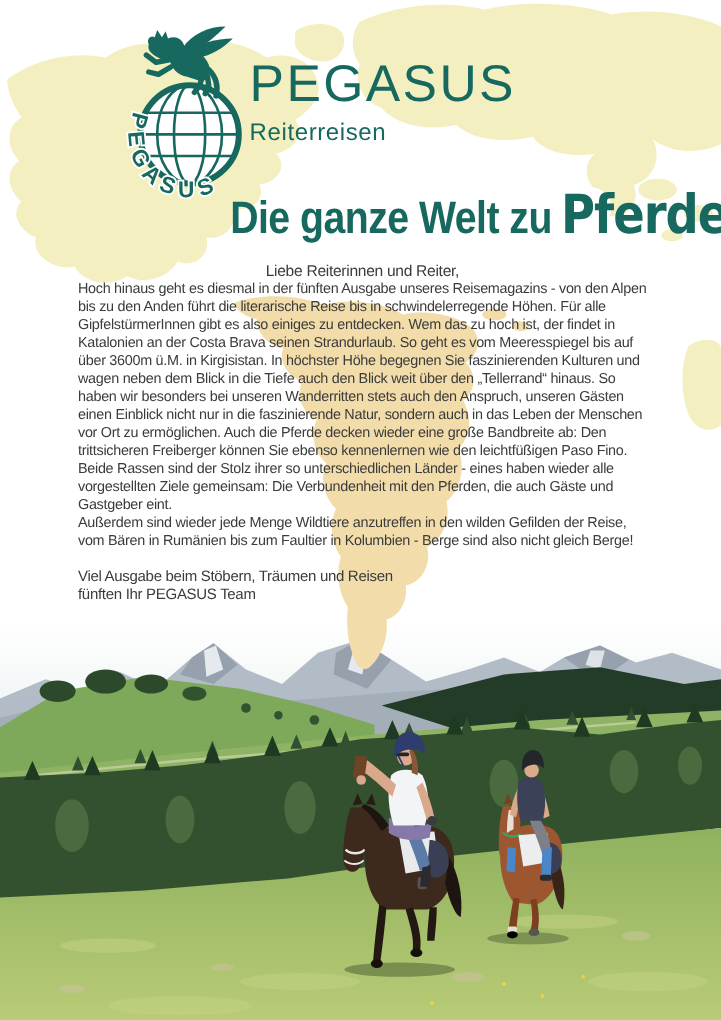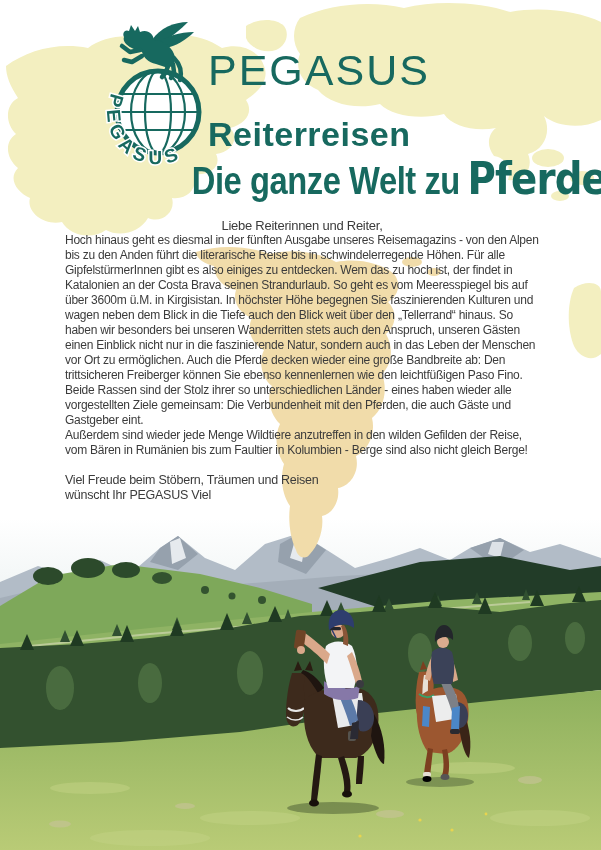--- a/index.html
+++ b/index.html
@@ -15,22 +15,22 @@
   .masthead{position:absolute;left:0;top:0;width:601px;height:160px;z-index:4;}
   .logo-svg{position:absolute;left:74px;top:20px;width:172px;height:152px;}
   .teal{fill:var(--teal);}
   .teal-stroke{stroke:var(--teal);}
   .wordmark{position:absolute;left:208px;top:48px;z-index:4;}
   .brand{
     font-size:43px;font-weight:500;letter-spacing:2px;color:var(--teal);
     line-height:1.05;
   }
   .brand-sub{
-    font-size:34px;font-weight:700;letter-spacing:0.5px;color:var(--teal);
-    line-height:1.05;margin-top:24px;
+    font-size:20px;font-weight:400;letter-spacing:0.5px;color:var(--teal);
+    line-height:1.05;margin-top:8px;
   }
   .headline{
     position:absolute;left:0;top:152px;width:601px;margin:0;z-index:4;
     text-align:right;color:var(--teal);white-space:nowrap;padding-left:40px;
   }
   .headline .inner{display:inline-block;transform:scaleX(0.86);transform-origin:center;}
   .hl1{font-family:"Liberation Sans",sans-serif;font-weight:bold;font-size:38px;letter-spacing:-0.5px;}
   .hl2{font-family:"DejaVu Sans",sans-serif;font-weight:bold;font-size:45px;letter-spacing:-1px;}
   .letter{
     position:absolute;left:65px;top:218px;width:474px;z-index:4;
@@ -294,18 +294,18 @@
       <span class="hl1">Die ganze Welt zu</span>
       <span class="hl2">Pferde</span>
     </span>
   </h1>
 
   <div class="letter">
     <p class="greeting">Liebe Reiterinnen und Reiter,</p>
     <p>Hoch hinaus geht es diesmal in der fünften Ausgabe unseres Reisemagazins - von den Alpen bis zu den Anden führt die literarische Reise bis in schwindelerregende Höhen. Für alle GipfelstürmerInnen gibt es also einiges zu entdecken. Wem das zu hoch ist, der findet in Katalonien an der Costa Brava seinen Strandurlaub. So geht es vom Meeresspiegel bis auf über 3600m ü.M. in Kirgisistan. In höchster Höhe begegnen Sie faszinierenden Kulturen und wagen neben dem Blick in die Tiefe auch den Blick weit über den „Tellerrand“ hinaus. So haben wir besonders bei unseren Wanderritten stets auch den Anspruch, unseren Gästen einen Einblick nicht nur in die faszinierende Natur, sondern auch in das Leben der Menschen vor Ort zu ermöglichen. Auch die Pferde decken wieder eine große Bandbreite ab: Den trittsicheren Freiberger können Sie ebenso kennenlernen wie den leichtfüßigen Paso Fino. Beide Rassen sind der Stolz ihrer so unterschiedlichen Länder - eines haben wieder alle vorgestellten Ziele gemeinsam: Die Verbundenheit mit den Pferden, die auch Gäste und Gastgeber eint.</p>
     <p>Außerdem sind wieder jede Menge Wildtiere anzutreffen in den wilden Gefilden der Reise, vom Bären in Rumänien bis zum Faultier in Kolumbien - Berge sind also nicht gleich Berge!</p>
     <p class="closing">
-      <span>Viel Freude beim Stöbern, Träumen und Reisen</span><br>
-      <span>wünscht Ihr PEGASUS Viel</span>
+      <span>Viel Ausgabe beim Stöbern, Träumen und Reisen</span><br>
+      <span>fünften Ihr PEGASUS Team</span>
     </p>
   </div>
 
 </div>
 
 </body></html>

